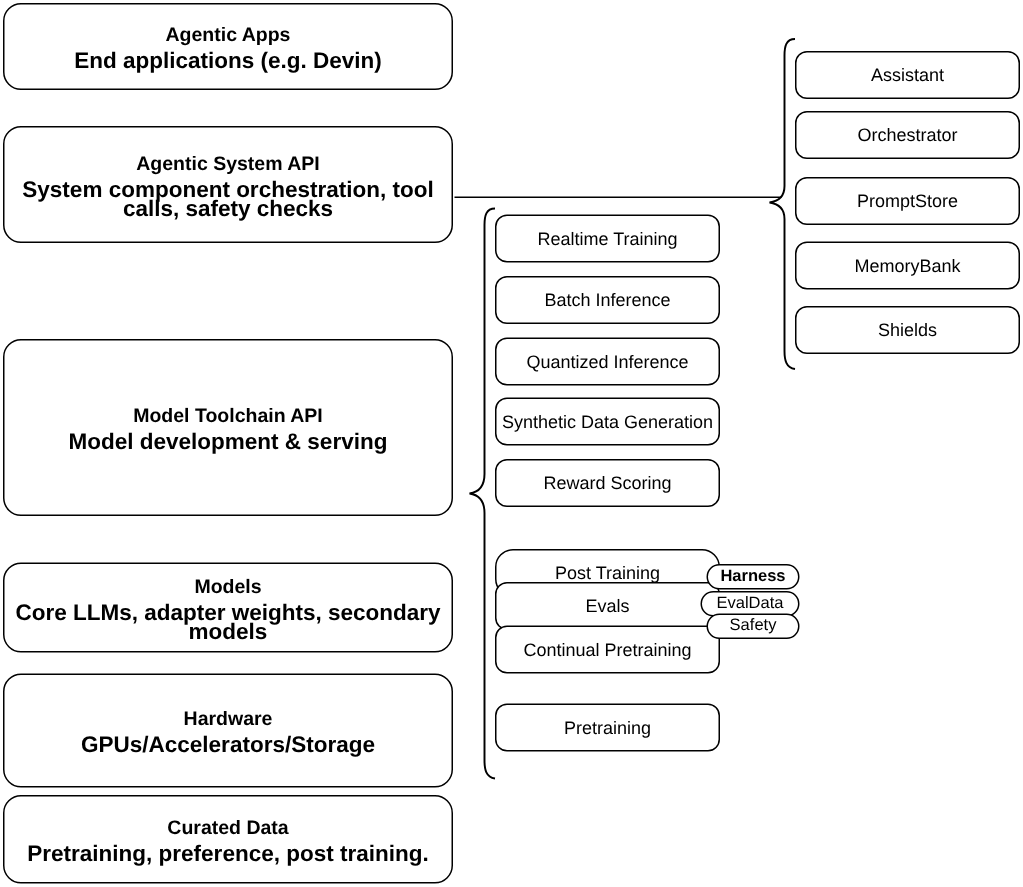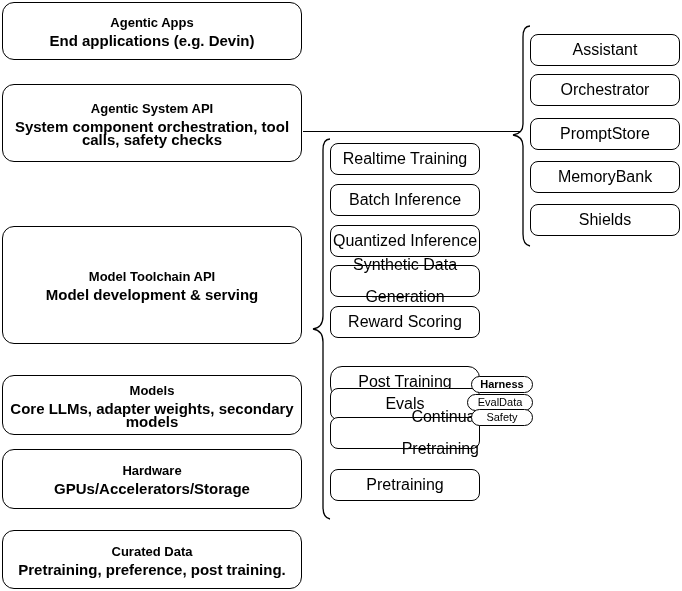--- a/index.html
+++ b/index.html
@@ -44,21 +44,21 @@
   .layer .subtitle {
     font-size: 15px;
     line-height: 13px;
     margin-top: 3px;
     color: #000;
   }
   
   .chip {
     border-radius: 8px;
     height: 32px;
-    font-size: 16px;
+    font-size: 12px;
     line-height: 32px;
     display: flex;
     align-items: center;
     justify-content: center;
   }
   .chip-mid {
     left: 330px;
     width: 150px;
   }
   .chip-right {
@@ -111,21 +111,21 @@
   <div class="node layer" style="top:226px;height:118px;">
     <div class="title">Model Toolchain API</div>
     <div class="subtitle">Model development &amp; serving</div>
   </div>
 
   <div class="node layer" style="top:375px;height:60px;">
     <div class="title">Models</div>
     <div class="subtitle">Core LLMs, adapter weights, secondary models</div>
   </div>
 
-  <div class="node layer" style="top:449px;height:60px;">
+  <div class="node layer" style="top:449px;height:76px;">
     <div class="title">Hardware</div>
     <div class="subtitle">GPUs/Accelerators/Storage</div>
   </div>
 
   <div class="node layer" style="top:530px;height:59px;">
     <div class="title">Curated Data</div>
     <div class="subtitle">Pretraining, preference, post training.</div>
   </div>
 
   <div class="connector" style="left:303px;top:131px;width:218px;"></div>

